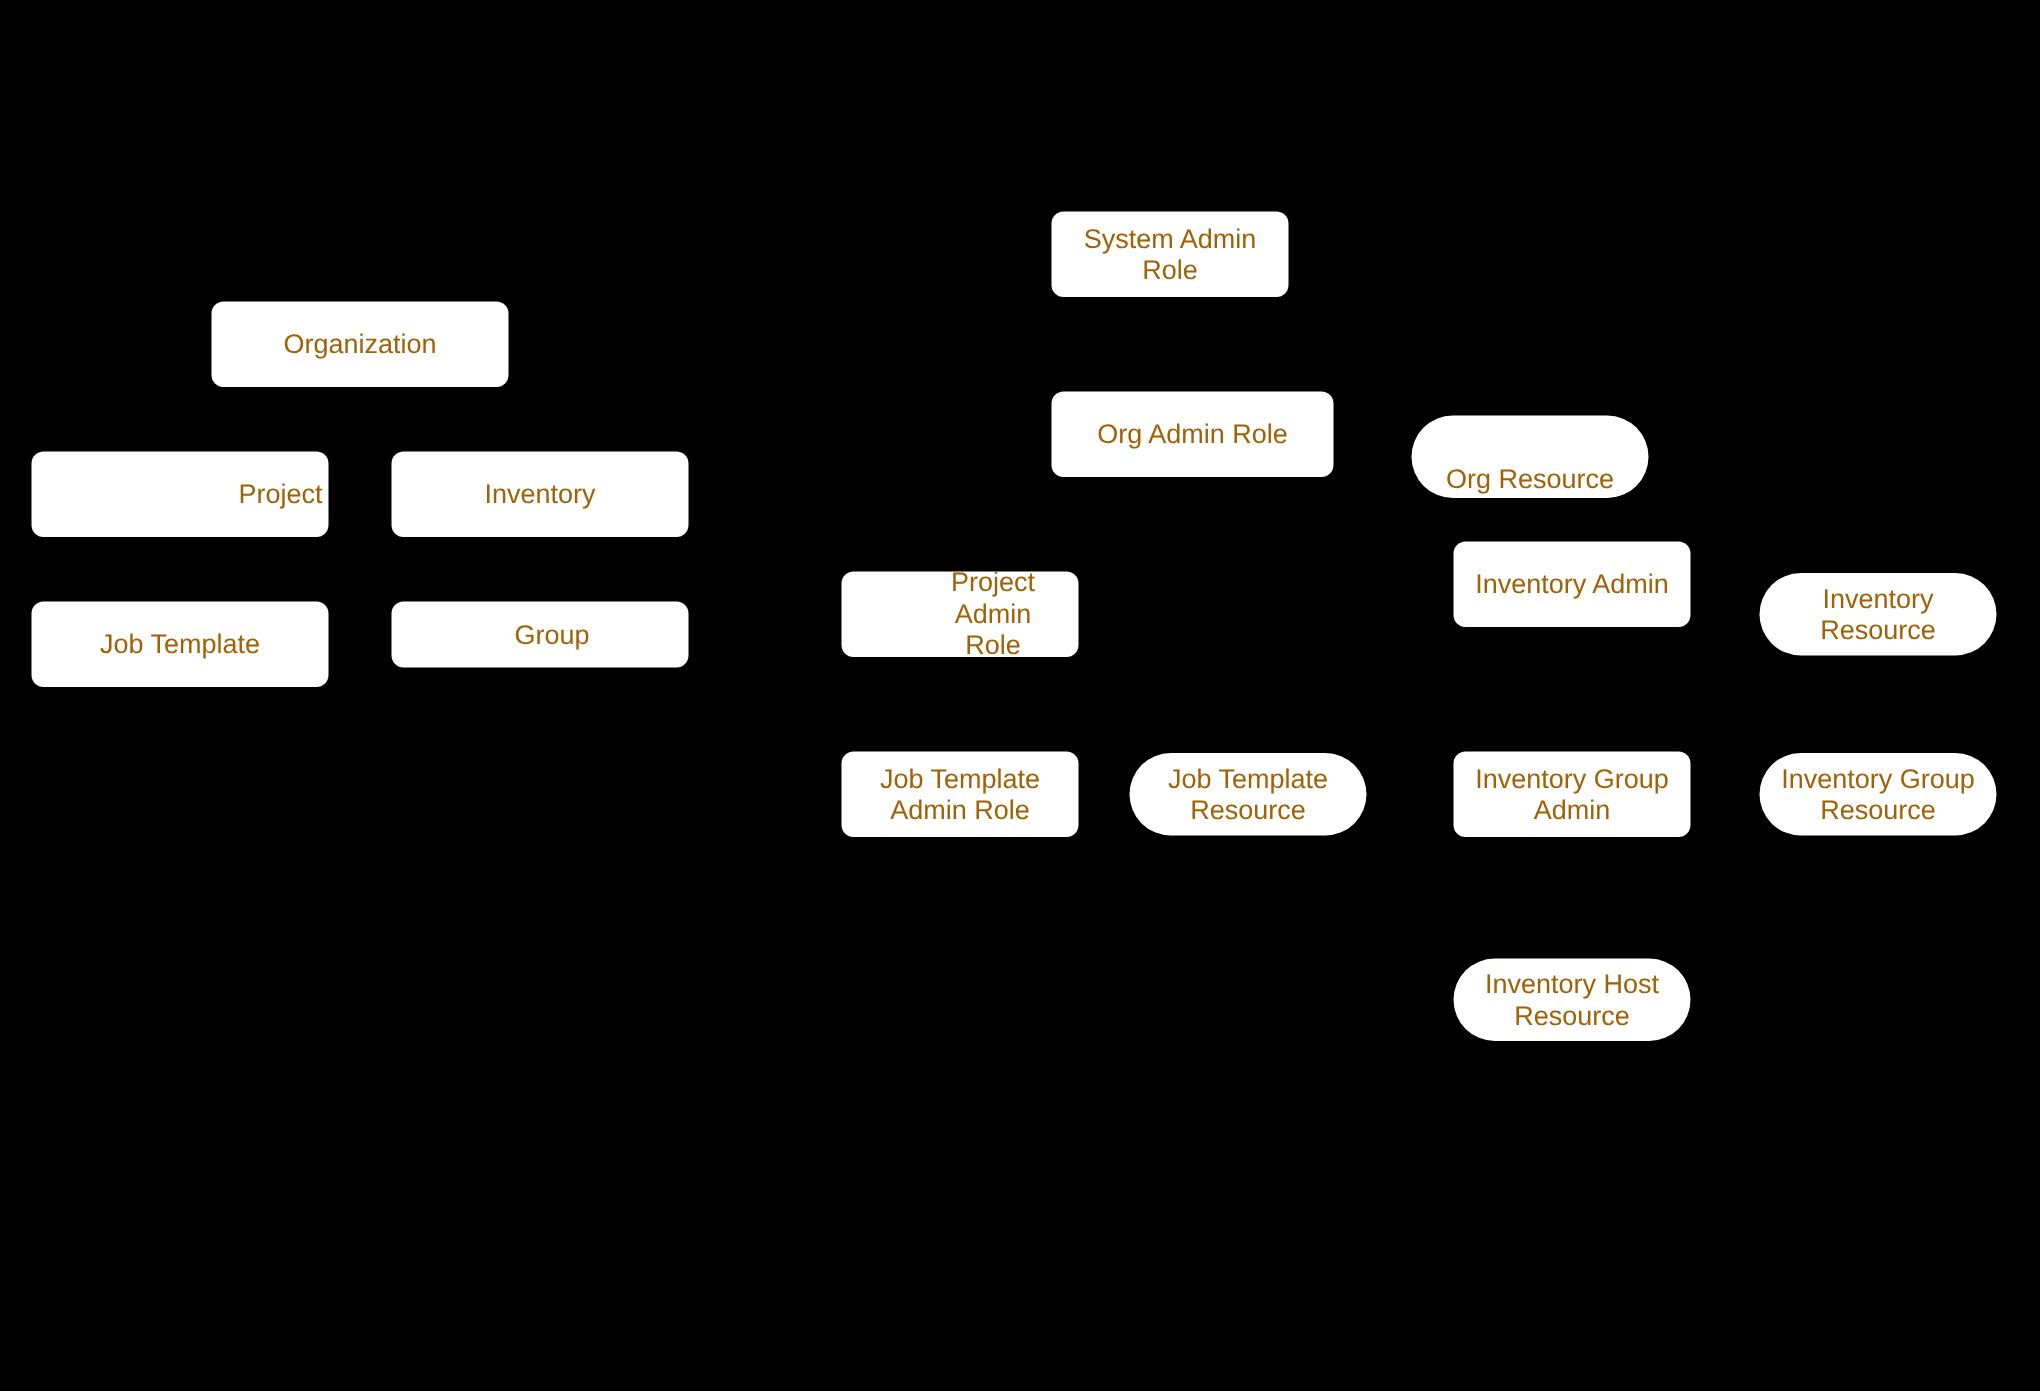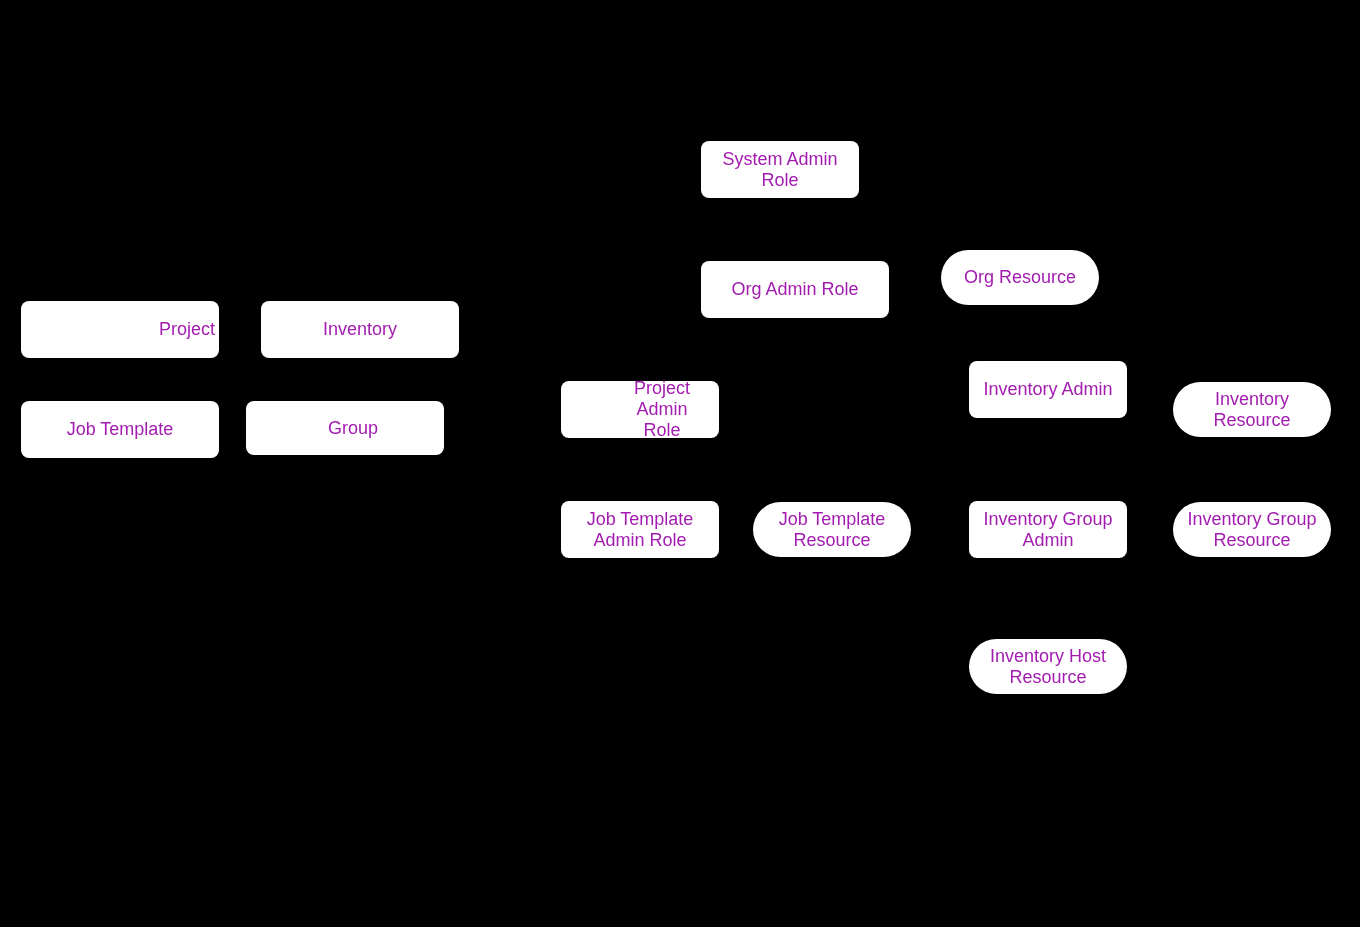--- a/index.html
+++ b/index.html
@@ -17,21 +17,21 @@
   .canvas {
     position: absolute;
     left: 0;
     top: 0;
     width: 1360px;
     height: 927px;
   }
   .node {
     position: absolute;
     background: #ffffff;
-    color: #a21caf;
+    color: #a16207;
     display: flex;
     align-items: center;
     justify-content: center;
     text-align: center;
     font-size: 18px;
     line-height: 21px;
     box-sizing: border-box;
     padding: 2px 4px;
   }
   .node span {
@@ -41,41 +41,44 @@
     border-radius: 8px;
   }
   .stadium {
     border-radius: 28px;
   }
   
   .n-organization          { left: 141px;  top: 201px; width: 198px; height: 57px; }
   .n-project               { left: 21px;   top: 301px; width: 198px; height: 57px; justify-content: flex-end; }
   .n-inventory             { left: 261px;  top: 301px; width: 198px; height: 57px; }
   .n-job-template          { left: 21px;   top: 401px; width: 198px; height: 57px; }
-  .n-group                 { left: 246px;  top: 401px; width: 198px; height: 54px; padding-left: 20px; }
+  .n-group                 { left: 261px;  top: 401px; width: 198px; height: 44px; padding-left: 20px; }
   .n-host                  { left: 261px;  top: 501px; width: 198px; height: 57px; }
   
   .n-system-admin-role     { left: 701px;  top: 141px; width: 158px; height: 57px; }
   .n-org-admin-role        { left: 701px;  top: 261px; width: 188px; height: 57px; }
-  .n-org-resource          { left: 941px;  top: 250px; width: 158px; height: 55px; }
+  .n-org-resource          { left: 941px;  top: 277px; width: 158px; height: 55px; align-items: flex-end; }
   .n-project-admin-role    { left: 561px;  top: 381px; width: 158px; height: 57px; padding-left: 48px; }
   .n-project-resource      { left: 753px;  top: 382px; width: 158px; height: 55px; }
   .n-inventory-admin       { left: 969px;  top: 361px; width: 158px; height: 57px; }
   .n-inventory-resource    { left: 1173px; top: 382px; width: 158px; height: 55px; }
   .n-job-template-admin-role { left: 561px;  top: 501px; width: 158px; height: 57px; }
   .n-job-template-resource   { left: 753px;  top: 502px; width: 158px; height: 55px; }
   .n-inventory-group-admin   { left: 969px;  top: 501px; width: 158px; height: 57px; }
   .n-inventory-group-resource{ left: 1173px; top: 502px; width: 158px; height: 55px; }
   .n-inventory-host-resource { left: 969px;  top: 622px; width: 158px; height: 55px; margin-top: 17px; }
 </style>
 </head>
 <body>
 
 <div class="canvas">
 
+  <div class="node rect n-organization">
+    <span>Organization</span>
+  </div>
   <div class="node rect n-project">
     <span>Project</span>
   </div>
   <div class="node rect n-inventory">
     <span>Inventory</span>
   </div>
   <div class="node rect n-job-template">
     <span>Job Template</span>
   </div>
   <div class="node rect n-group">

